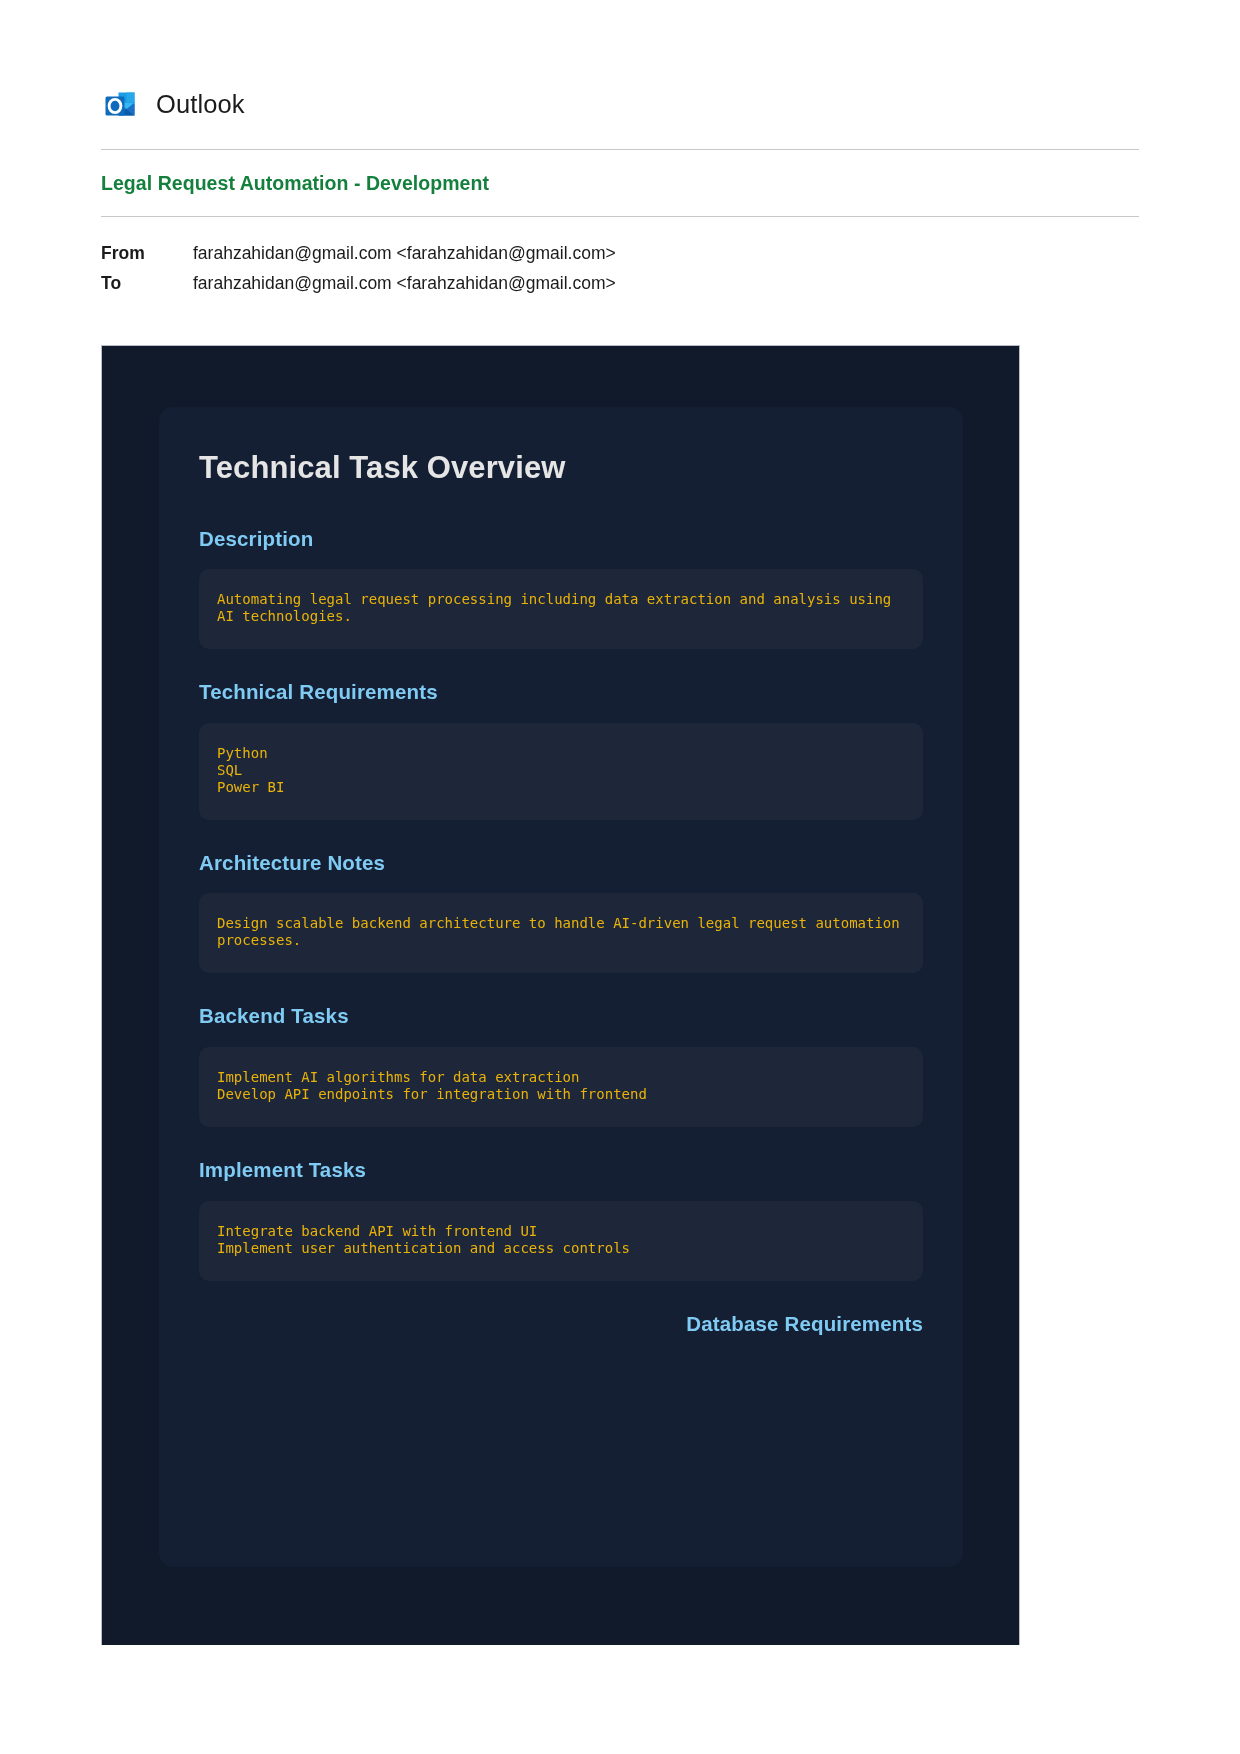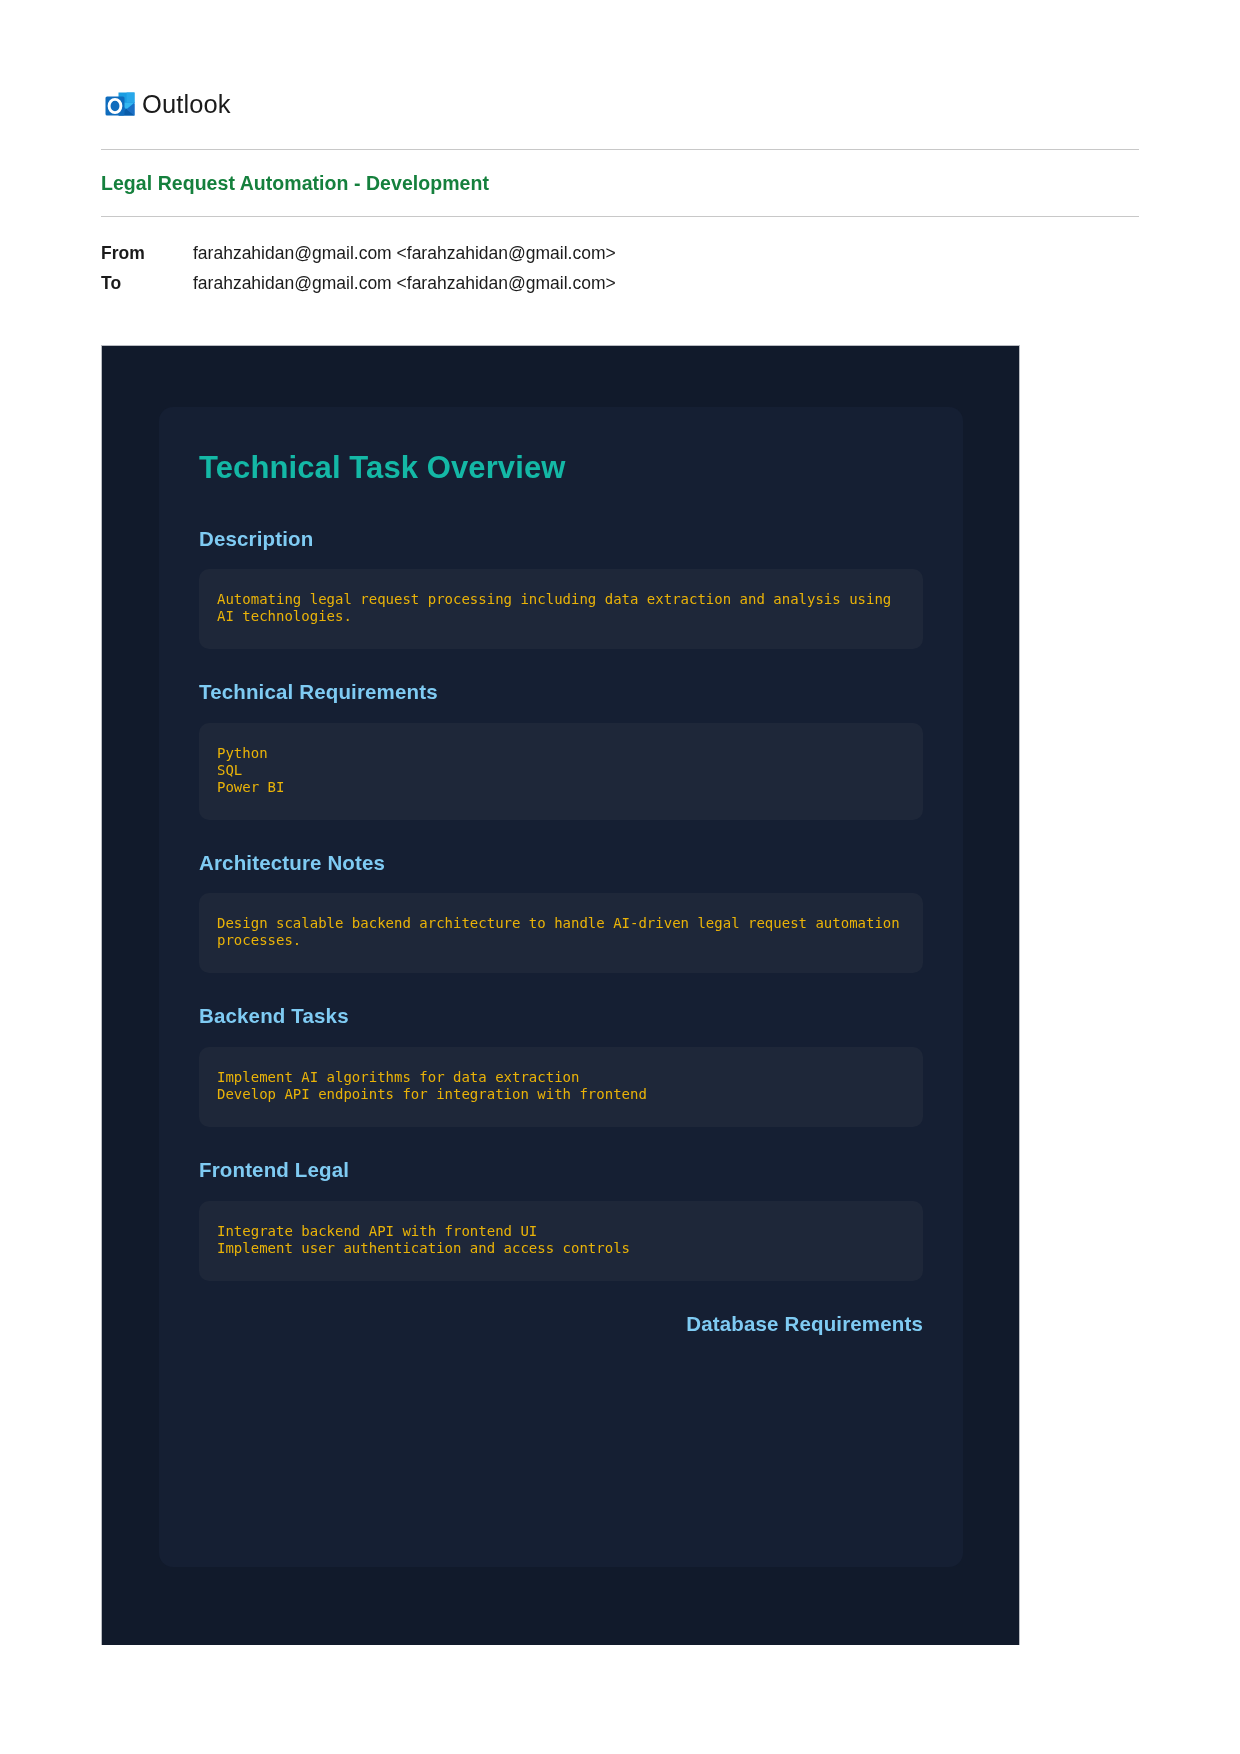--- a/index.html
+++ b/index.html
@@ -19,21 +19,21 @@
   
   .page {
     width: 1240px;
     box-sizing: border-box;
     padding: 0 101px;
   }
 
   .brand-row {
     display: flex;
     align-items: center;
-    gap: 3px;
+    gap: 17px;
     padding-top: 86px;
     padding-bottom: 0;
   }
 
   .outlook-icon {
     width: 38px;
     height: 38px;
     position: relative;
     flex: 0 0 auto;
   }
@@ -108,21 +108,21 @@
     border-radius: 14px;
     margin: 61px 56px 0 57px;
     padding: 42px 40px 46px 40px;
     box-sizing: border-box;
     min-height: 1160px;
   }
 
   .card-title {
     font-size: 31px;
     font-weight: 700;
-    color: #14b8a6;
+    color: #e5e5e5;
     letter-spacing: 0.1px;
     margin: 0 0 40px 0;
     line-height: 1.2;
   }
 
   .section { margin-bottom: 31px; }
 
   .section-heading {
     font-size: 20.5px;
     font-weight: 700;
@@ -203,21 +203,21 @@
         </div>
         <div class="section">
           <div class="section-heading">Architecture Notes</div>
           <div class="code-block"><span class="line">Design scalable backend architecture to handle AI-driven legal request automation processes.</span></div>
         </div>
         <div class="section">
           <div class="section-heading">Backend Tasks</div>
           <div class="code-block"><span class="line">Implement AI algorithms for data extraction</span><span class="line">Develop API endpoints for integration with frontend</span></div>
         </div>
         <div class="section">
-          <div class="section-heading">Frontend Legal</div>
+          <div class="section-heading">Implement Tasks</div>
           <div class="code-block"><span class="line">Integrate backend API with frontend UI</span><span class="line">Implement user authentication and access controls</span></div>
         </div>
         <div class="section last">
           <div class="section-heading">Database Requirements</div>
         </div>
       </div>
   </div>
 </div>
 
 </body></html>

